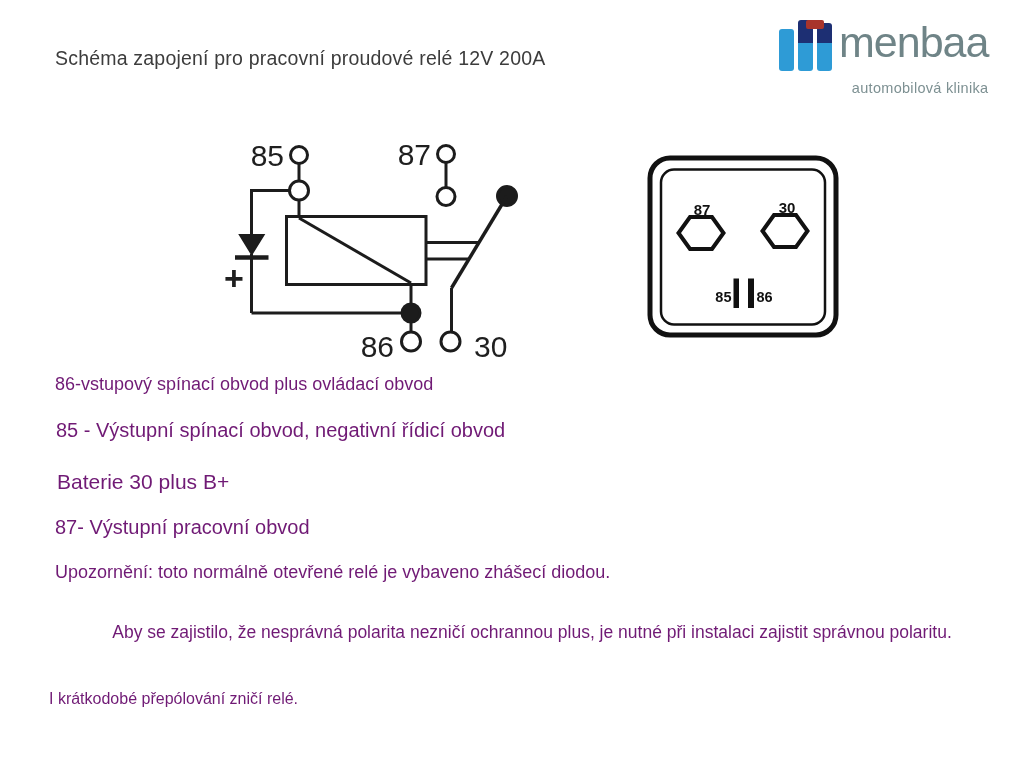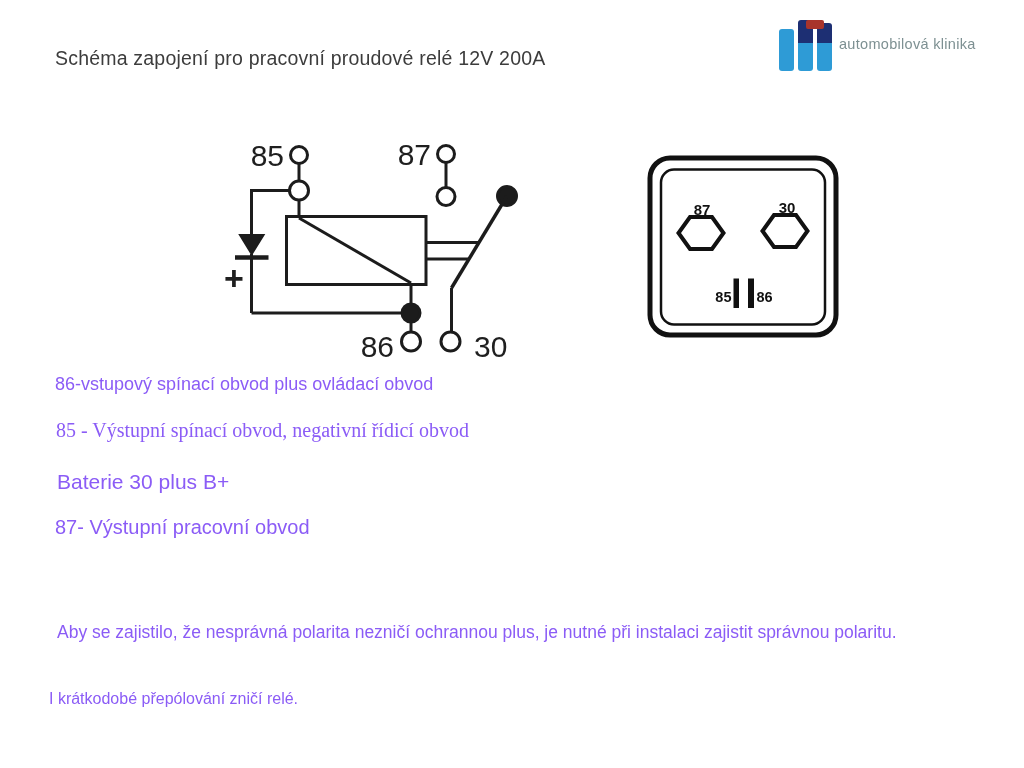--- a/index.html
+++ b/index.html
@@ -18,23 +18,23 @@
   .logo-mark .b1{left:0;top:9px;height:42px;background:#2e9bd6;}
   .logo-mark .b2{left:19px;top:0;height:51px;background:linear-gradient(#1d2f73 0 46%,#2e9bd6 46% 100%);}
   .logo-mark .b3{left:38px;top:3px;height:48px;background:linear-gradient(#1d2f73 0 42%,#2e9bd6 42% 100%);}
   .logo-mark .red{position:absolute;left:27px;top:0;width:18px;height:9px;background:#a8342c;border-radius:2px;}
   .logo-text{text-align:right;line-height:1;}
   .logo-brand{font-size:43px;color:#6f8487;letter-spacing:-1px;line-height:44px;}
   .logo-tagline{font-size:14.5px;color:#7d9092;letter-spacing:0.3px;margin-top:17px;}
   
   svg.diagram{position:absolute;left:0;top:0;width:1024px;height:768px;pointer-events:none;}
   
-  .note{position:absolute;color:#8b5cf6;white-space:nowrap;}
+  .note{position:absolute;color:#701a75;white-space:nowrap;text-align:center;}
   .n0{left:55px;top:374px;font-size:18px;}
-  .n1{left:56px;top:419px;font-size:20px;font-family:Liberation Serif, serif;}
+  .n1{left:56px;top:419px;font-size:20px;}
   .n2{left:57px;top:470px;font-size:21px;}
   .n3{left:55px;top:516px;font-size:20px;}
   .n4{left:55px;top:562px;font-size:18px;}
   .n5{left:57px;top:616px;font-size:17.5px;width:950px;line-height:33px;white-space:normal;}
   .n6{left:49px;top:690px;font-size:16px;}
 </style>
 </head>
 <body>
 
 <div class="page">
@@ -42,20 +42,21 @@
   <div class="title">Schéma zapojení pro pracovní proudové relé 12V 200A</div>
 
   <div class="logo">
     <div class="logo-mark">
       <span class="bar b1"></span>
       <span class="bar b2"></span>
       <span class="bar b3"></span>
       <span class="red"></span>
     </div>
     <div class="logo-text">
+      <div class="logo-brand">menbaa</div>
       <div class="logo-tagline">automobilová klinika</div>
     </div>
   </div>
 
   <svg class="diagram" viewBox="0 0 1024 768" font-family="Liberation Sans, sans-serif">
 
     <g stroke="#1c1c1c" stroke-width="3" fill="none">
 
       <text x="284" y="166" text-anchor="end" font-size="30" fill="#1f1f1f" stroke="none">85</text>
       <circle cx="299" cy="155" r="8.5"></circle>
@@ -107,16 +108,17 @@
       <rect x="733.5" y="278.5" width="5.5" height="29.5" fill="#111" stroke="none"></rect>
       <rect x="748" y="278.5" width="6" height="29.5" fill="#111" stroke="none"></rect>
       <text x="756.5" y="301.5" text-anchor="start" font-size="14.5" font-weight="bold" fill="#111" stroke="none">86</text>
     </g>
   </svg>
 
   <div class="note n0">86-vstupový spínací obvod plus ovládací obvod</div>
   <div class="note n1">85 - Výstupní spínací obvod, negativní řídicí obvod</div>
   <div class="note n2">Baterie 30 plus B+</div>
   <div class="note n3">87- Výstupní pracovní obvod</div>
+  <div class="note n4">Upozornění: toto normálně otevřené relé je vybaveno zhášecí diodou.</div>
   <div class="note n5">Aby se zajistilo, že nesprávná polarita nezničí ochrannou plus, je nutné při instalaci zajistit správnou polaritu.</div>
   <div class="note n6">I krátkodobé přepólování zničí relé.</div>
 
 </div>
 
 </body></html>

